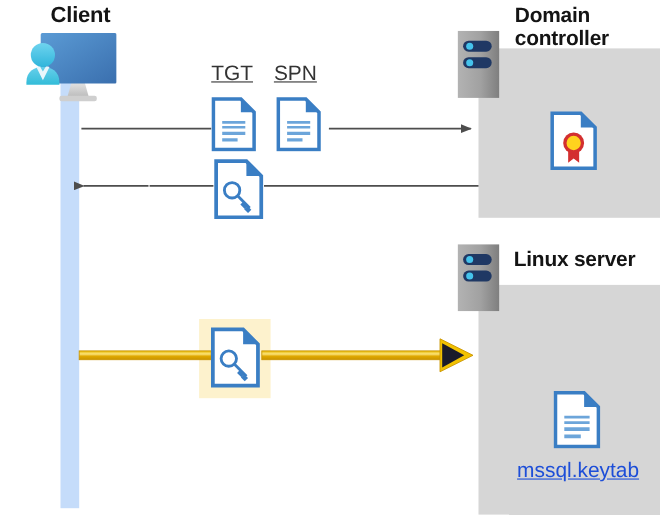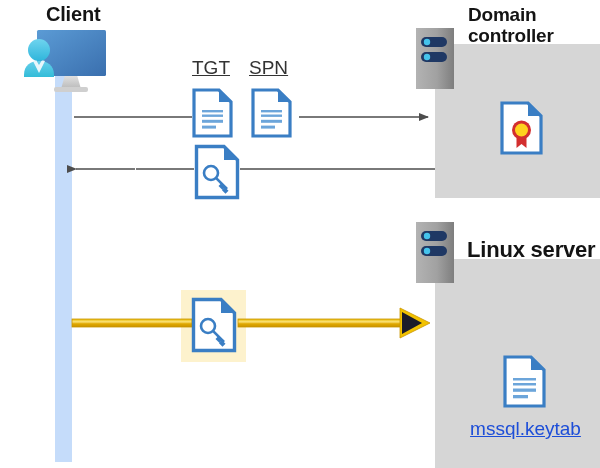--- a/index.html
+++ b/index.html
@@ -26,21 +26,21 @@
   
   .title{
     position:absolute;
     font-weight:bold;
     color:#141414;
     letter-spacing:-0.2px;
     line-height:1.12;
   }
   #client-title{left:30px;top:3px;font-size:20px;}
   #dc-title{left:452px;top:4px;font-size:19px;width:145px;}
-  #linux-title{left:451px;top:226px;font-size:22px;margin-top:12px;}
+  #linux-title{left:451px;top:226px;font-size:19px;}
 
   
   #lifeline{
     position:absolute;left:39px;top:74px;width:17px;height:388px;
     background:#c5dcfa;
   }
 
   
   #client-icon{position:absolute;left:5px;top:27px;width:85px;height:72px;}
 

